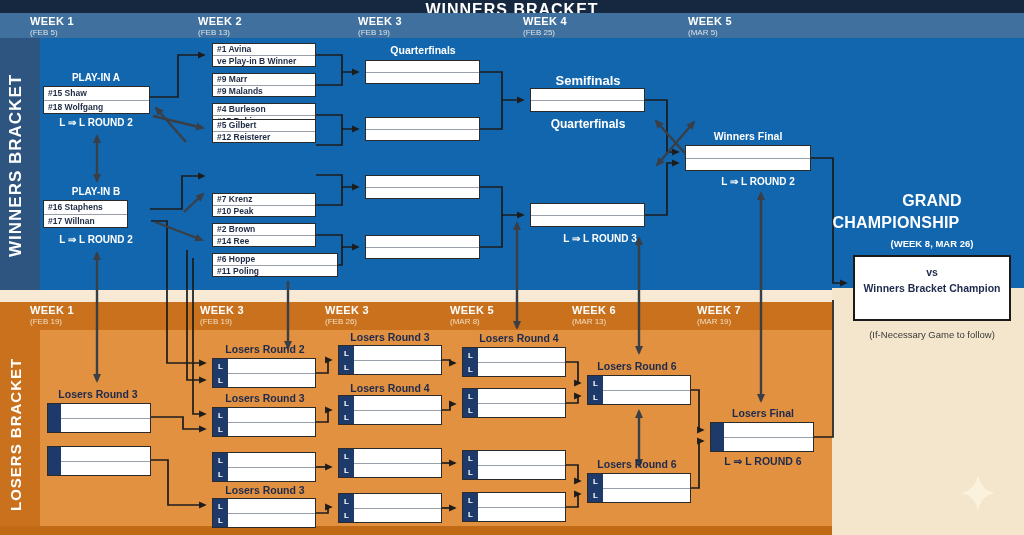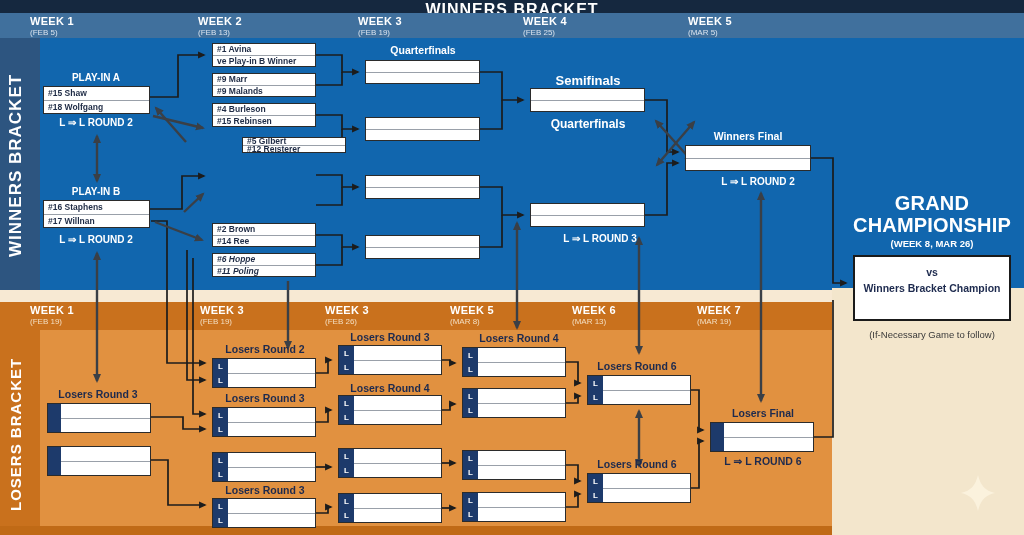--- a/index.html
+++ b/index.html
@@ -38,21 +38,21 @@
   .row{flex:1;font-size:8.5px;font-weight:bold;color:#1e2b45;padding-left:4px;
        display:flex;align-items:center;white-space:nowrap;overflow:hidden;}
   .row:first-child{border-bottom:1px solid #99a0a9;}
   .lbox{display:flex;padding:0;}
   .tab{background:#1d3a6b;width:15px;display:flex;flex-direction:column;flex:none;}
   .tab span{flex:1;color:#fff;font-size:8px;font-weight:bold;text-align:center;
             display:flex;align-items:center;justify-content:center;}
   .tab.solid{width:13px;}
   
   .grand-line{position:absolute;transform:translateX(-50%);color:#fff;font-weight:bold;
-              font-size:20px;letter-spacing:.2px;white-space:nowrap;}
+              font-size:16px;letter-spacing:.2px;white-space:nowrap;}
   .grand-sub{position:absolute;transform:translateX(-50%);color:#fff;font-weight:bold;
              font-size:9.5px;white-space:nowrap;}
   .grand-box{position:absolute;background:#fff;border:2px solid #1a1a1a;box-sizing:border-box;
              text-align:center;color:#1d2a4e;font-weight:bold;font-size:10.5px;line-height:16px;
              padding-top:7px;}
   .grand-note{position:absolute;transform:translateX(-50%);color:#3a3a3a;font-size:9.5px;
               white-space:nowrap;}
   svg.wires{position:absolute;left:0;top:0;pointer-events:none;}
   .k{stroke:#1c1c1c;stroke-width:1.7;fill:none;}
   .g{stroke:#3a3f46;stroke-width:2.4;fill:none;}
@@ -192,21 +192,21 @@
   <div class="lab wlab" style="left:96px;top:72px;">PLAY-IN A</div>
   <div class="wbox" style="left:43px;top:86px;width:107px;height:28px;">
     <div class="rows">
       <div class="row">#15 Shaw</div>
       <div class="row">#18 Wolfgang</div>
     </div>
   </div>
   <div class="lab wlab" style="left:96px;top:117px;">L ⇒ L ROUND 2</div>
 
   <div class="lab wlab" style="left:96px;top:186px;">PLAY-IN B</div>
-  <div class="wbox" style="left:43px;top:200px;width:107px;height:28px;">
+  <div class="wbox" style="left:43px;top:200px;width:85px;height:28px;">
     <div class="rows">
       <div class="row">#16 Staphens</div>
       <div class="row">#17 Willnan</div>
     </div>
   </div>
   <div class="lab wlab" style="left:96px;top:234px;">L ⇒ L ROUND 2</div>
 
   <div class="wbox" style="left:212px;top:43px;width:104px;height:24px;">
     <div class="rows">
         <div class="row">#1  Avina</div>
@@ -218,33 +218,39 @@
         <div class="row">#9  Marr</div>
         <div class="row">#9  Malands</div>
       </div>
   </div>
   <div class="wbox" style="left:212px;top:103px;width:104px;height:24px;">
     <div class="rows">
         <div class="row">#4  Burleson</div>
         <div class="row">#15 Rebinsen</div>
       </div>
   </div>
-  <div class="wbox" style="left:212px;top:137px;width:104px;height:16px;margin-left:30px;">
+  <div class="wbox" style="left:212px;top:119px;width:104px;height:24px;">
     <div class="rows">
         <div class="row">#5  Gilbert</div>
         <div class="row">#12 Reisterer</div>
       </div>
   </div>
+  <div class="wbox" style="left:212px;top:193px;width:104px;height:24px;">
+    <div class="rows">
+        <div class="row">#7  Krenz</div>
+        <div class="row">#10 Peak</div>
+      </div>
+  </div>
   <div class="wbox" style="left:212px;top:223px;width:104px;height:24px;">
     <div class="rows">
         <div class="row">#2  Brown</div>
         <div class="row">#14 Ree</div>
       </div>
   </div>
-  <div class="wbox" style="left:212px;top:253px;width:104px;height:24px;font-style:italic;">
+  <div class="wbox" style="left:212px;top:253px;width:126px;height:24px;">
     <div class="rows">
         <div class="row">#6  Hoppe</div>
         <div class="row">#11 Poling</div>
       </div>
   </div>
 
   <div class="lab wlab" style="left:423px;top:44px;font-size:10.5px;">Quarterfinals</div>
   <div class="wbox" style="left:365px;top:60px;width:115px;height:24px;">
       <div class="rows">
         <div class="row"></div>
@@ -467,21 +473,21 @@
   <div class="wbox lbox" style="left:710px;top:422px;width:104px;height:30px;">
     <div class="tab solid"></div>
     <div class="rows">
         <div class="row"></div>
         <div class="row"></div>
       </div>
   </div>
   <div class="lab llab" style="left:763px;top:455px;">L ⇒ L ROUND 6</div>
 
   <div class="grand-line" style="left:932px;top:192px;">GRAND</div>
-  <div class="grand-line" style="left:932px;top:214px;">CHAMPIONSHIP</div>
+  <div class="grand-line" style="left:896px;top:214px;">CHAMPIONSHIP</div>
   <div class="grand-sub" style="left:932px;top:238px;">(WEEK 8, MAR 26)</div>
   <div class="grand-box" style="left:853px;top:255px;width:158px;height:66px;">
     <div>vs</div>
     <div>Winners Bracket Champion</div>
   </div>
   <div class="grand-note" style="left:932px;top:329px;">(If-Necessary Game to follow)</div>
 
   <svg class="abs" style="left:960px;top:474px;" width="36" height="38" viewBox="0 0 36 38">
     <path d="M18,1 C20.5,12 26,17 35,19 C26,21 20.5,26 18,37 C15.5,26 10,21 1,19 C10,17 15.5,12 18,1 Z" fill="#fbf2dd"></path>
   </svg>

